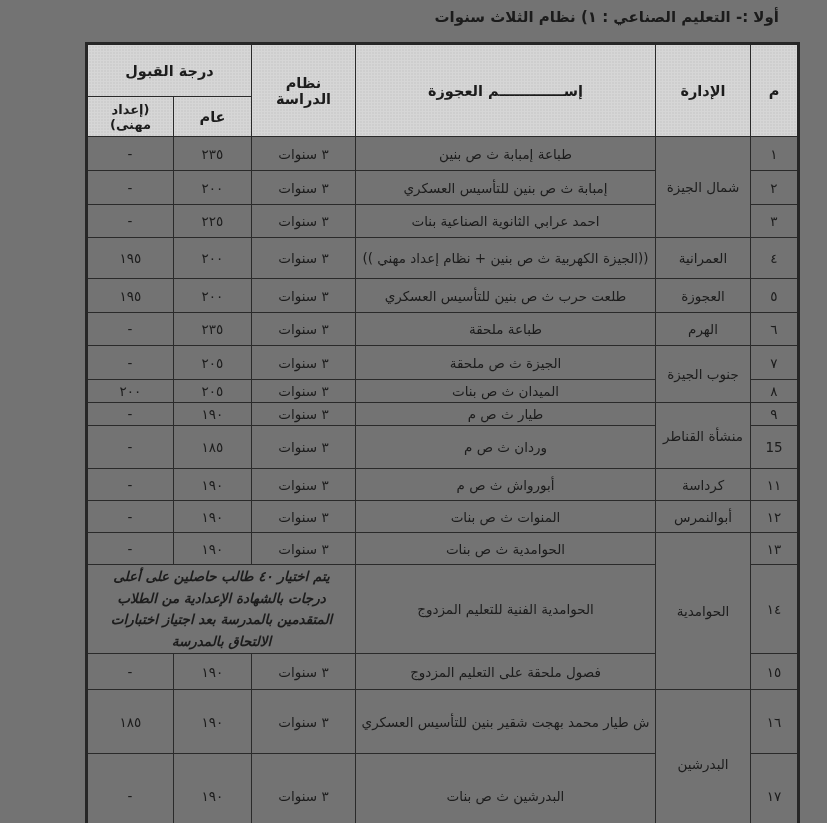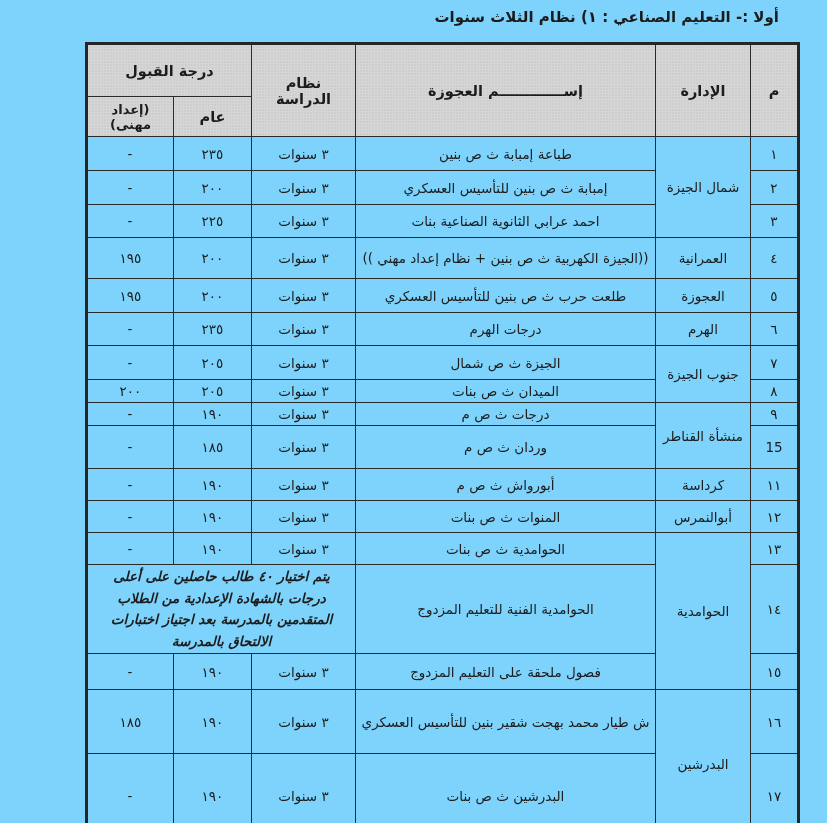--- a/index.html
+++ b/index.html
@@ -5,21 +5,21 @@
   html, body {
     margin: 0;
     padding: 0;
     background: #fcfcfa;
     font-family: "DejaVu Sans", sans-serif;
   }
   .page {
     position: relative;
     width: 827px;
     height: 823px;
-    background: #7dd3fc;
+    background: #737373;
     overflow: hidden;
     direction: rtl;
   }
   .doc-title {
     position: absolute;
     top: 8px;
     right: 48px;
     font-size: 15px;
     font-weight: bold;
     color: #1b1b1b;
@@ -140,47 +140,47 @@
         <td class="admin-cell">العجوزة</td>
         <td class="school-cell">طلعت حرب ث ص بنين للتأسيس العسكري</td>
         <td>٣ سنوات</td>
         <td class="grade-cell">٢٠٠</td>
         <td class="grade-cell">١٩٥</td>
       </tr>
 
       <tr style="height:33px">
         <td class="num-cell">٦</td>
         <td class="admin-cell">الهرم</td>
-        <td class="school-cell">درجات الهرم</td>
+        <td class="school-cell">طباعة ملحقة</td>
         <td>٣ سنوات</td>
         <td class="grade-cell">٢٣٥</td>
         <td class="grade-cell">-</td>
       </tr>
 
       <tr style="height:34px">
         <td class="num-cell">٧</td>
         <td class="admin-cell" rowspan="2">جنوب الجيزة</td>
-        <td class="school-cell">الجيزة ث ص شمال</td>
+        <td class="school-cell">الجيزة ث ص ملحقة</td>
         <td>٣ سنوات</td>
         <td class="grade-cell">٢٠٥</td>
         <td class="grade-cell">-</td>
       </tr>
 
       <tr style="height:23px">
         <td class="num-cell">٨</td>
         <td class="school-cell">الميدان ث ص بنات</td>
         <td>٣ سنوات</td>
         <td class="grade-cell">٢٠٥</td>
         <td class="grade-cell">٢٠٠</td>
       </tr>
 
       <tr style="height:23px">
         <td class="num-cell">٩</td>
         <td class="admin-cell" rowspan="2">منشأة القناطر</td>
-        <td class="school-cell">درجات ث ص م</td>
+        <td class="school-cell">طيار ث ص م</td>
         <td>٣ سنوات</td>
         <td class="grade-cell">١٩٠</td>
         <td class="grade-cell">-</td>
       </tr>
 
       <tr style="height:43px">
         <td class="num-cell">15</td>
         <td class="school-cell">وردان ث ص م</td>
         <td>٣ سنوات</td>
         <td class="grade-cell">١٨٥</td>

